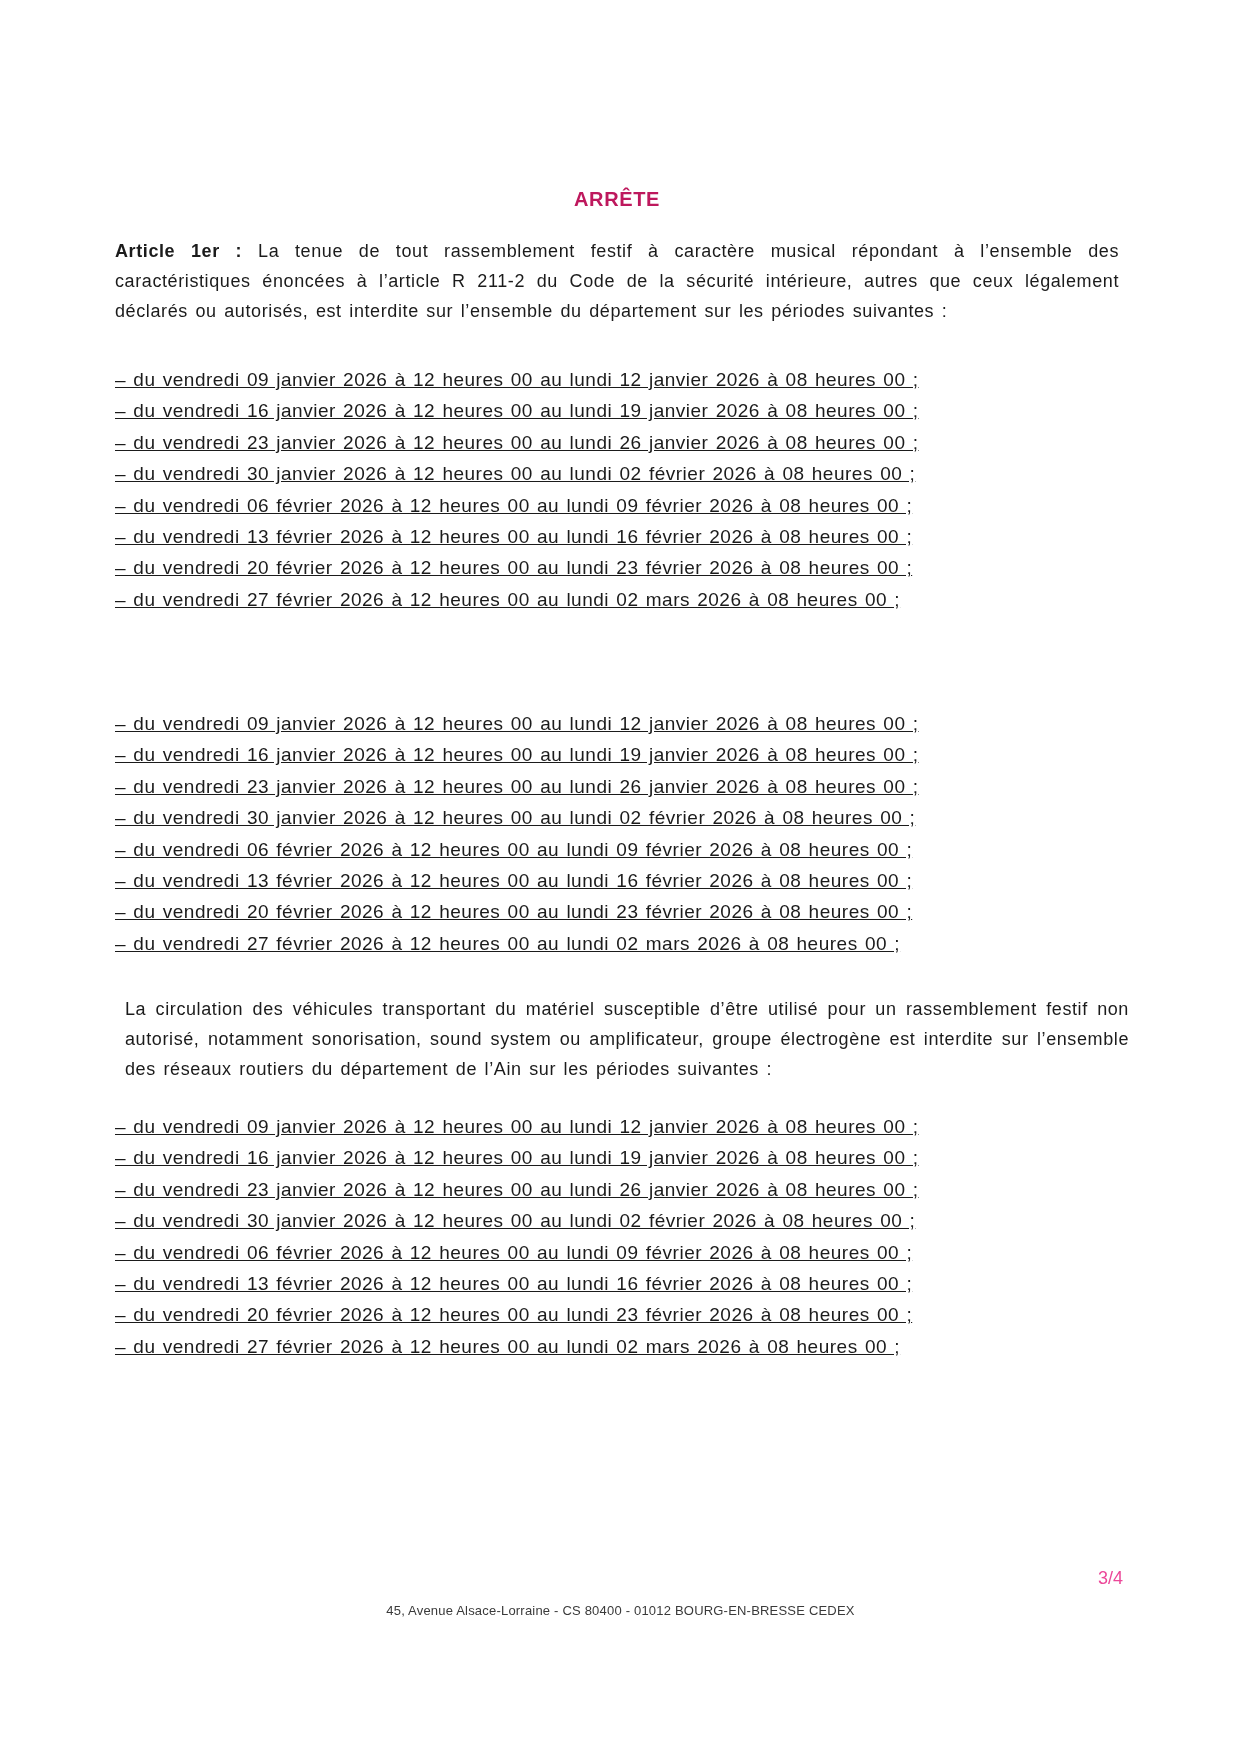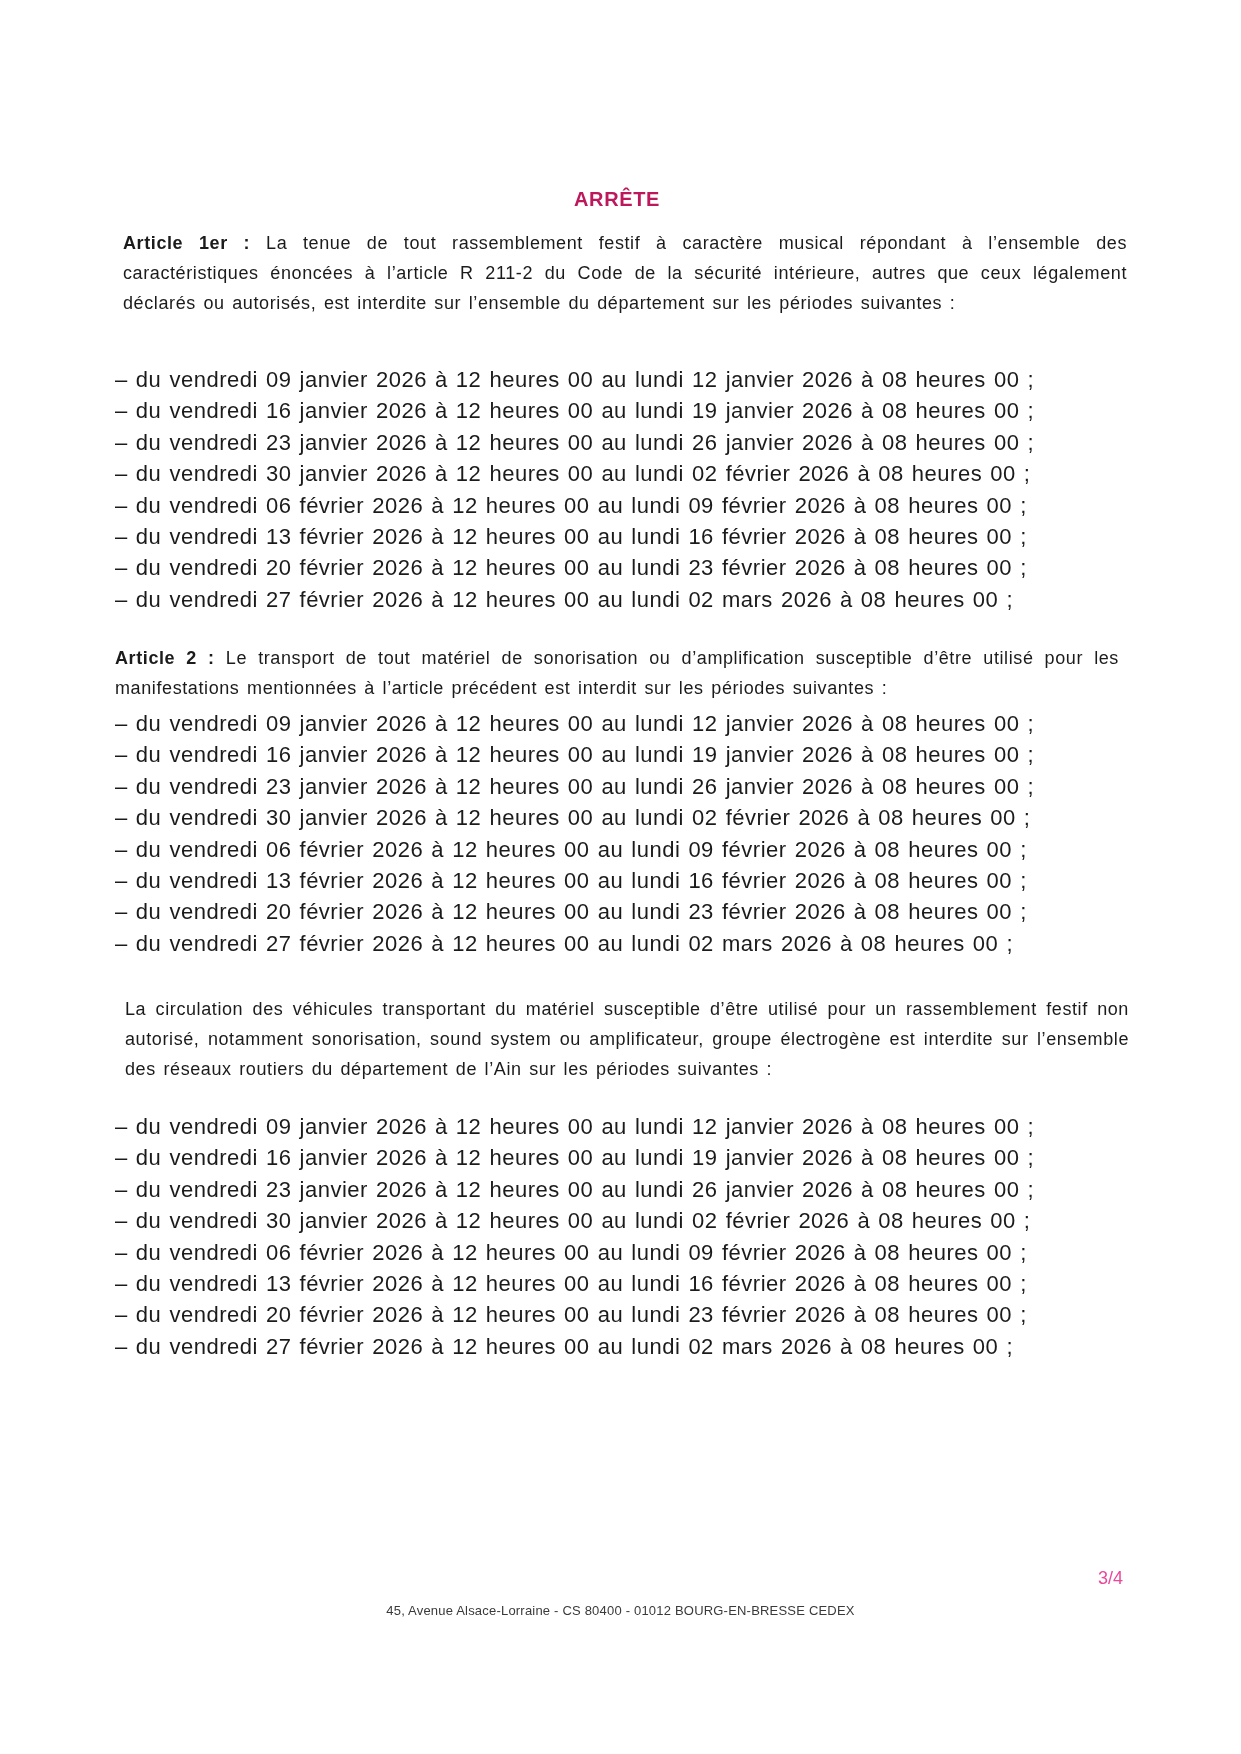--- a/index.html
+++ b/index.html
@@ -30,36 +30,37 @@
   .para {
     position:absolute;
     left:0; width:100%;
     font-size:18px;
     line-height:30px;
     text-align:justify;
     letter-spacing:0.6px;
     word-spacing:2px;
   }
   .para .bold-label { font-weight:bold; }
-  .p1 { top:228px;margin-left:8px; }
+  .p1 { top:236px; }
   .p2 { top:643px; }
   .p3 { top:994px;margin-left:10px; }
   .periods {
     position:absolute;
     left:0; width:100%;
   }
   .periods-1 { top:364px; }
   .periods-2 { top:708px; }
   .periods-3 { top:1111px; }
   .list-item {
-    font-size:22px;
+    font-size:19px;
     line-height:31.4px;
     letter-spacing:0.5px;
     word-spacing:1.5px;
     white-space:nowrap;
+    text-decoration:underline;
   }
   .page-number {
     position:absolute;
     top:1568px;
     right:118px;
     font-size:18px;
     color:#ec4899;
   }
   .footer {
     position:absolute;
@@ -91,21 +92,20 @@
       <div class="list-item">– du vendredi 09 janvier 2026 à 12 heures 00 au lundi 12 janvier 2026 à 08 heures 00 ;</div>
       <div class="list-item">– du vendredi 16 janvier 2026 à 12 heures 00 au lundi 19 janvier 2026 à 08 heures 00 ;</div>
       <div class="list-item">– du vendredi 23 janvier 2026 à 12 heures 00 au lundi 26 janvier 2026 à 08 heures 00 ;</div>
       <div class="list-item">– du vendredi 30 janvier 2026 à 12 heures 00 au lundi 02 février 2026 à 08 heures 00 ;</div>
       <div class="list-item">– du vendredi 06 février 2026 à 12 heures 00 au lundi 09 février 2026 à 08 heures 00 ;</div>
       <div class="list-item">– du vendredi 13 février 2026 à 12 heures 00 au lundi 16 février 2026 à 08 heures 00 ;</div>
       <div class="list-item">– du vendredi 20 février 2026 à 12 heures 00 au lundi 23 février 2026 à 08 heures 00 ;</div>
       <div class="list-item">– du vendredi 27 février 2026 à 12 heures 00 au lundi 02 mars 2026 à 08 heures 00 ;</div>
     </div>
 
-  <p class="para p2"><span class="bold-label">Article 2 :</span> <span>Le transport de tout matériel de sonorisation ou d’amplification susceptible d’être utilisé pour les manifestations mentionnées à l’article précédent est interdit sur les périodes suivantes :</span></p>
 
   <div class="periods periods-2">
       <div class="list-item">– du vendredi 09 janvier 2026 à 12 heures 00 au lundi 12 janvier 2026 à 08 heures 00 ;</div>
       <div class="list-item">– du vendredi 16 janvier 2026 à 12 heures 00 au lundi 19 janvier 2026 à 08 heures 00 ;</div>
       <div class="list-item">– du vendredi 23 janvier 2026 à 12 heures 00 au lundi 26 janvier 2026 à 08 heures 00 ;</div>
       <div class="list-item">– du vendredi 30 janvier 2026 à 12 heures 00 au lundi 02 février 2026 à 08 heures 00 ;</div>
       <div class="list-item">– du vendredi 06 février 2026 à 12 heures 00 au lundi 09 février 2026 à 08 heures 00 ;</div>
       <div class="list-item">– du vendredi 13 février 2026 à 12 heures 00 au lundi 16 février 2026 à 08 heures 00 ;</div>
       <div class="list-item">– du vendredi 20 février 2026 à 12 heures 00 au lundi 23 février 2026 à 08 heures 00 ;</div>
       <div class="list-item">– du vendredi 27 février 2026 à 12 heures 00 au lundi 02 mars 2026 à 08 heures 00 ;</div>

